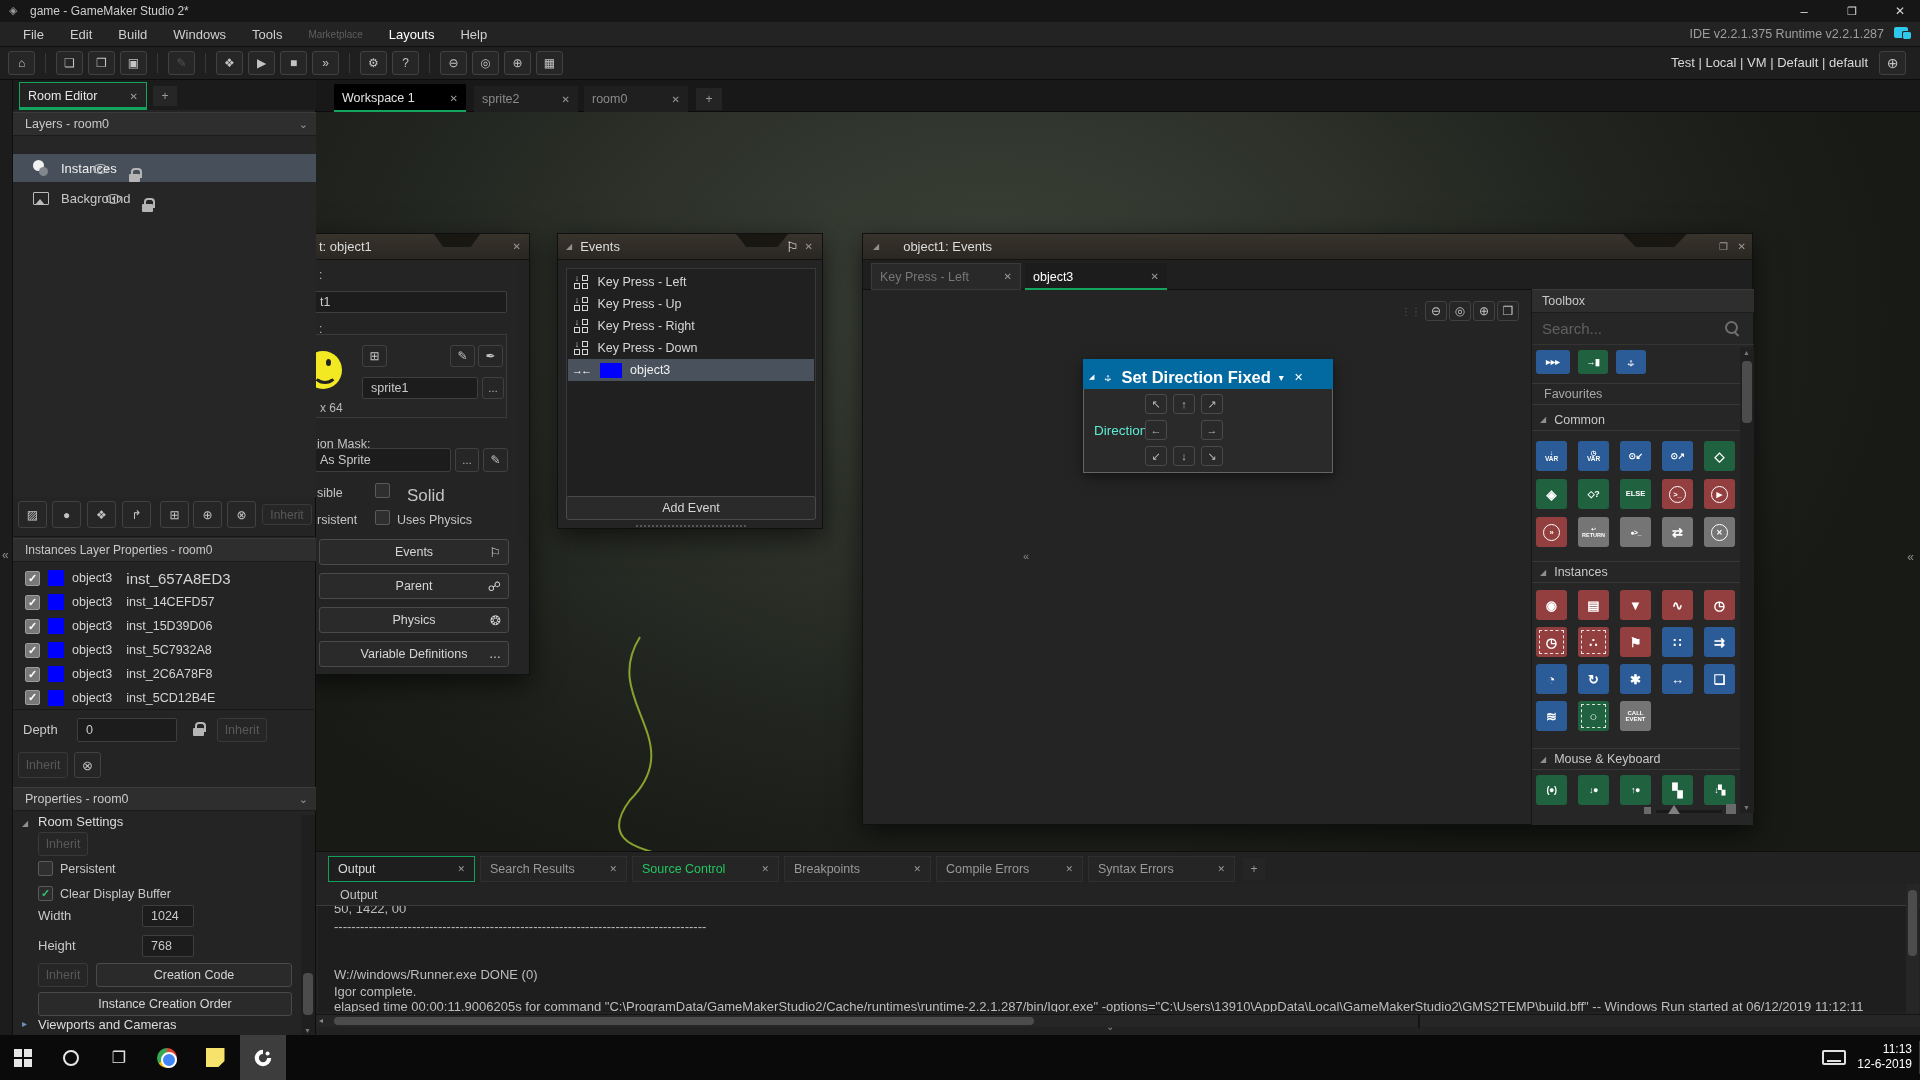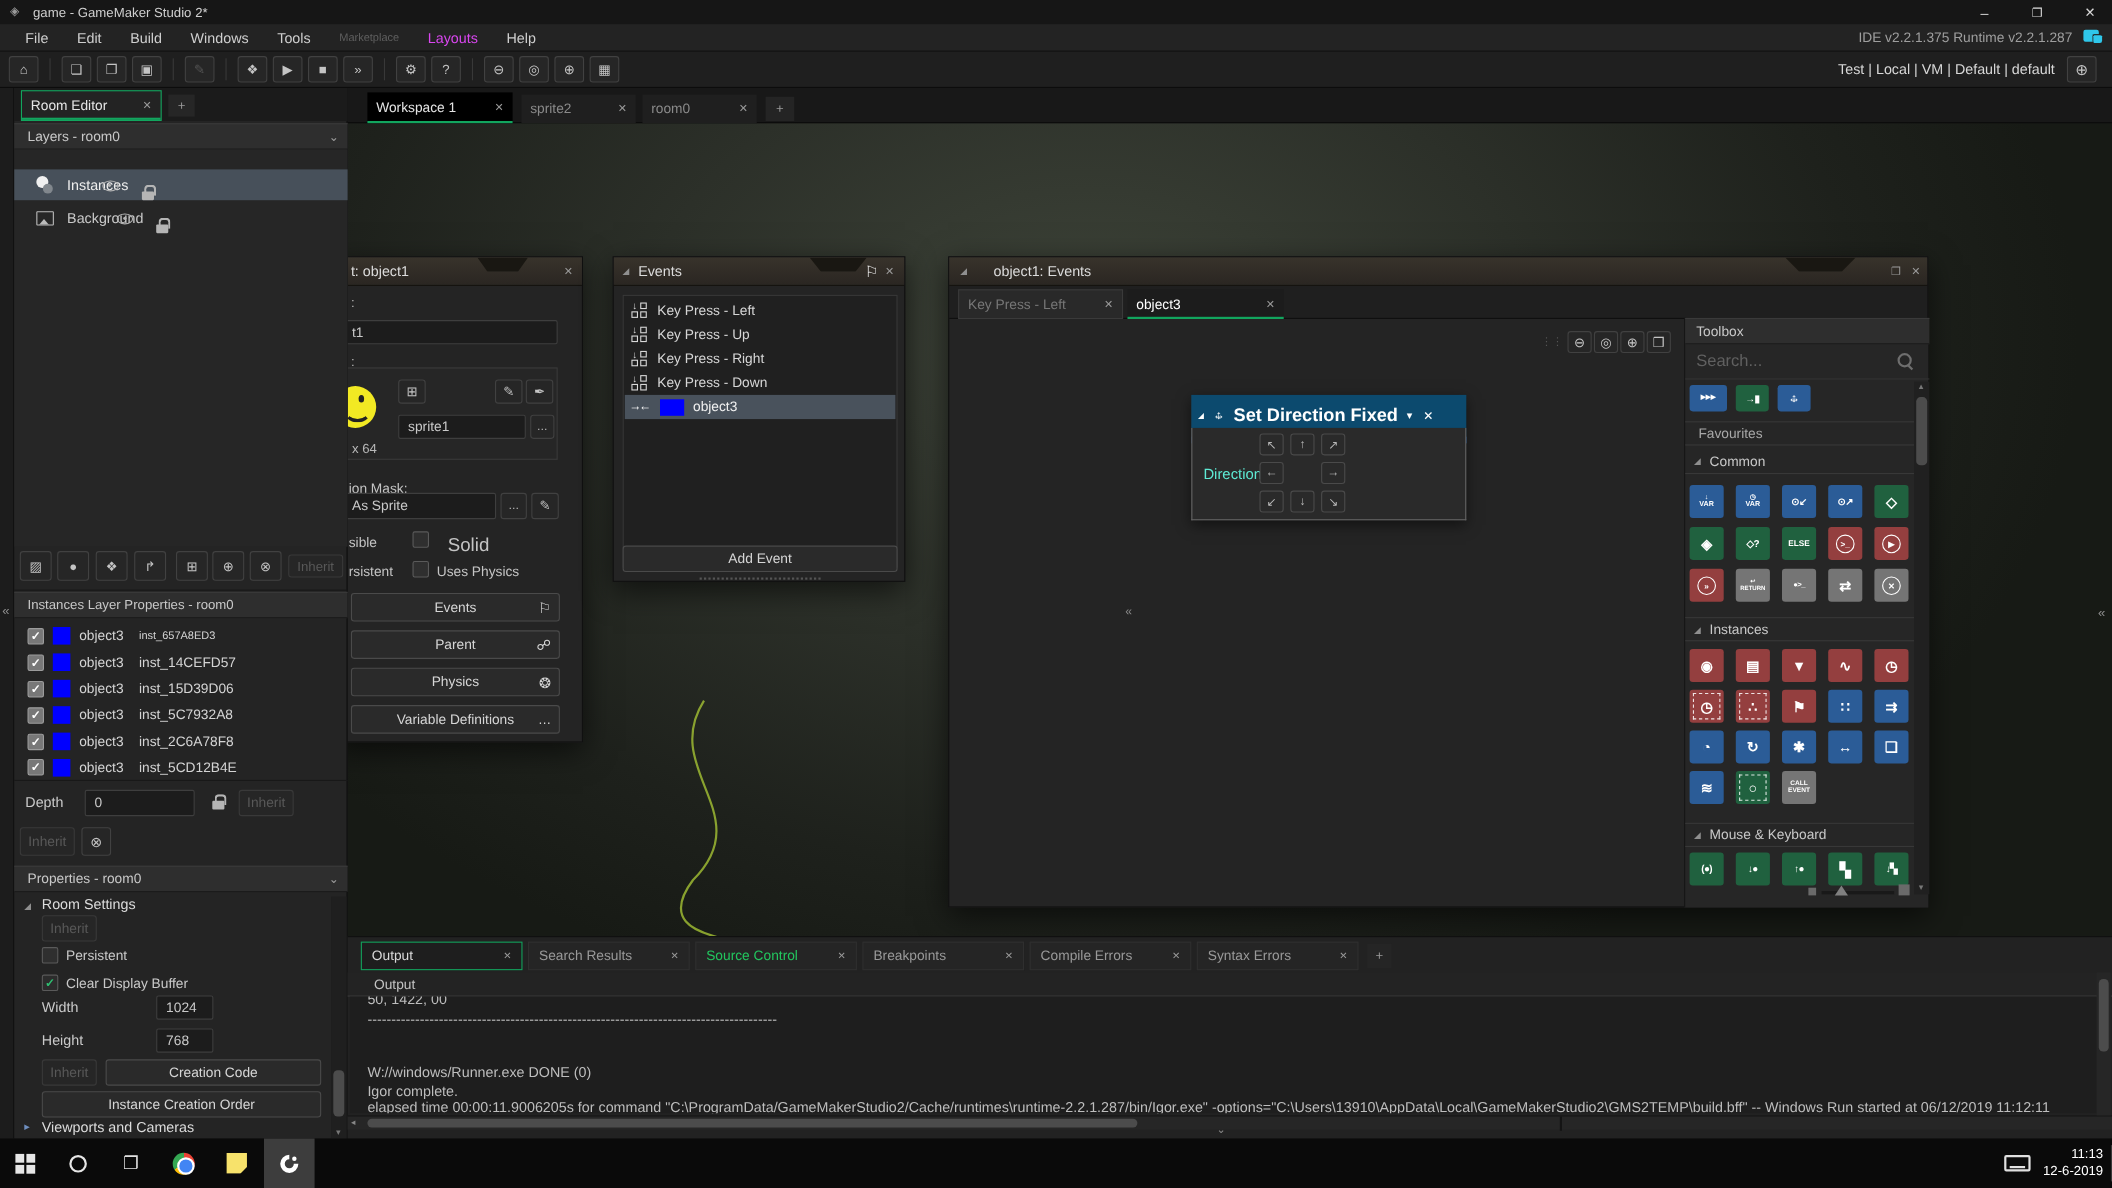--- a/index.html
+++ b/index.html
@@ -80,21 +80,21 @@
     <span class="ab fx" style="left:1886px;top:0;width:28px;height:22px;justify-content:center;color:#d8d8d8;font-size:12px">✕</span>
   </div>
 
   <div class="ab fx" style="left:0;top:22px;width:1920px;height:25px;background:#232323;border-bottom:1px solid #0e0e0e;padding-left:10px">
     <span style="padding:0 13px;font-size:13px;color:#cfcfcf">File</span>
     <span style="padding:0 13px;font-size:13px;color:#cfcfcf">Edit</span>
     <span style="padding:0 13px;font-size:13px;color:#cfcfcf">Build</span>
     <span style="padding:0 13px;font-size:13px;color:#cfcfcf">Windows</span>
     <span style="padding:0 13px;font-size:13px;color:#cfcfcf">Tools</span>
     <span style="padding:0 13px;font-size:10px;color:#5f5f5f">Marketplace</span>
-    <span style="padding:0 13px;font-size:13px;color:#d946ef">Layouts</span>
+    <span style="padding:0 13px;font-size:13px;color:#ffffff">Layouts</span>
     <span style="padding:0 13px;font-size:13px;color:#cfcfcf">Help</span>
     <span class="ab" style="right:36px;top:5px;font-size:12.5px;color:#9e9e9e">IDE v2.2.1.375  Runtime v2.2.1.287</span>
     <span class="ab" style="right:12px;top:5px;width:14px;height:11px;background:#2fc7ea;border-radius:2px"></span>
     <span class="ab" style="right:9px;top:9px;width:9px;height:8px;background:#2fc7ea;border-radius:2px;border-left:1px solid #232323;border-top:1px solid #232323"></span>
   </div>
 
   <div class="ab fx" style="left:0;top:47px;width:1920px;height:33px;background:#1f1f1f;border-bottom:1px solid #0c0c0c;padding-left:8px;gap:5px">
     <span class="ibtn">⌂</span>
     <span class="vsep"></span>
     <span class="ibtn">❏</span>
@@ -270,21 +270,21 @@
 
     <div class="ab fx" style="left:538px;top:67px;gap:2px">
       <span style="color:#555;font-size:10px;margin-right:2px">⋮⋮</span>
       <span class="ibtn" style="width:22px;height:20px">⊖</span>
       <span class="ibtn" style="width:22px;height:20px">◎</span>
       <span class="ibtn" style="width:22px;height:20px">⊕</span>
       <span class="ibtn" style="width:22px;height:20px">❒</span>
     </div>
 
     <div class="ab" style="left:220px;top:125px;width:250px;height:114px;box-shadow:0 4px 12px rgba(0,0,0,.5)">
-      <div class="fx" style="height:44px;background:#0c4a6e;border-bottom:6px solid #3b82f6">
+      <div class="fx" style="height:44px;background:#0369a1;border-bottom:8px solid #3b82f6">
         <span style="margin-left:6px;font-size:7px;color:#fff">◢</span>
         <span class="mv" style="margin-left:6px"></span>
         <span style="margin-left:6px;font-size:16.5px;font-weight:bold;color:#fff;white-space:nowrap">Set Direction Fixed</span>
         <span style="margin-left:8px;font-size:10px;color:#fff">▾</span>
         <span style="margin-left:10px;font-size:11px;color:#fff">✕</span>
       </div>
       <div class="ab" style="left:0;top:30px;width:250px;height:84px;background:#2a2a2a;border:1px solid #646464;border-top:none">
         <span class="ab" style="left:10px;top:34px;font-size:13.5px;color:#5eead4">Direction</span>
         <span class="btn ab" style="left:61px;top:5px;width:22px;height:20px;font-size:11px;color:#b8b8b8">↖</span>
         <span class="btn ab" style="left:89px;top:5px;width:22px;height:20px;font-size:11px;color:#b8b8b8">↑</span>
@@ -518,21 +518,21 @@
       <span class="ibtn ab" style="left:180px;top:4px;width:29px;height:27px">⊕</span>
       <span class="ibtn ab" style="left:214px;top:4px;width:29px;height:27px">⊗</span>
       <span class="btn disabled ab" style="left:249px;top:7px;width:50px;height:21px;font-size:12px">Inherit</span>
     </div>
     <div class="hdr ab" style="left:0;top:458px;width:303px;height:24px;padding-left:12px;font-size:12px">Instances Layer Properties - room0</div>
     
     <div class="ab fx" style="left:0;top:486px;width:303px;height:24px">
       <span class="cb on" style="margin-left:12px">✓</span>
       <span style="margin-left:8px;width:16px;height:16px;background:#0000ff"></span>
       <span style="margin-left:8px;font-size:12.5px;color:#d4d4d4">object3</span>
-      <span style="margin-left:14px;font-size:10px;color:#d4d4d4">inst_657A8ED3</span>
+      <span style="margin-left:14px;font-size:15px;color:#d4d4d4">inst_657A8ED3</span>
     </div>
     <div class="ab fx" style="left:0;top:510px;width:303px;height:24px">
       <span class="cb on" style="margin-left:12px">✓</span>
       <span style="margin-left:8px;width:16px;height:16px;background:#0000ff"></span>
       <span style="margin-left:8px;font-size:12.5px;color:#d4d4d4">object3</span>
       <span style="margin-left:14px;font-size:12.5px;color:#d4d4d4">inst_14CEFD57</span>
     </div>
     <div class="ab fx" style="left:0;top:534px;width:303px;height:24px">
       <span class="cb on" style="margin-left:12px">✓</span>
       <span style="margin-left:8px;width:16px;height:16px;background:#0000ff"></span>

